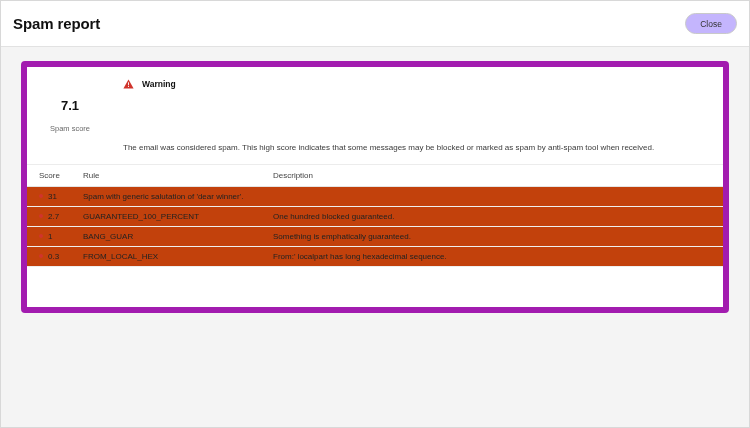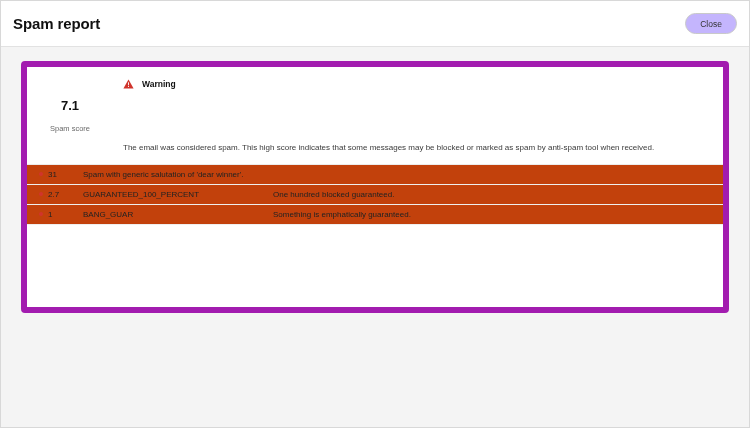--- a/index.html
+++ b/index.html
@@ -211,20 +211,25 @@
                 <rect x="5.05" y="7" width="0.9" height="1" fill="#ffffff"></rect>
               </svg>
             </span>
             <span class="warning-label">Warning</span>
           </div>
           <div class="summary-desc">The email was considered spam. This high score indicates that some messages may be blocked or marked as spam by anti-spam tool when received.</div>
         </div>
       </div>
 
       <div class="table">
+        <div class="thead">
+          <div class="th col-score">Score</div>
+          <div class="th col-rule">Rule</div>
+          <div class="th col-desc">Description</div>
+        </div>
 
         <div class="trow">
           <div class="td score-cell">
             <span class="dot"></span>
             <span>31</span>
           </div>
           <div class="td col-desc">Spam with generic salutation of 'dear winner'.</div>
         </div>
 
         <div class="trow">
@@ -238,20 +243,28 @@
 
         <div class="trow">
           <div class="td score-cell">
             <span class="dot"></span>
             <span>1</span>
           </div>
           <div class="td col-rule">BANG_GUAR</div>
           <div class="td col-desc">Something is emphatically guaranteed.</div>
         </div>
 
+        <div class="trow">
+          <div class="td score-cell">
+            <span class="dot"></span>
+            <span>0.3</span>
+          </div>
+          <div class="td col-rule">FROM_LOCAL_HEX</div>
+          <div class="td col-desc">From:' localpart has long hexadecimal sequence.</div>
+        </div>
 
         <div class="table-filler"></div>
       </div>
 
     </div>
   </div>
 
 </div>
 
 </body></html>

